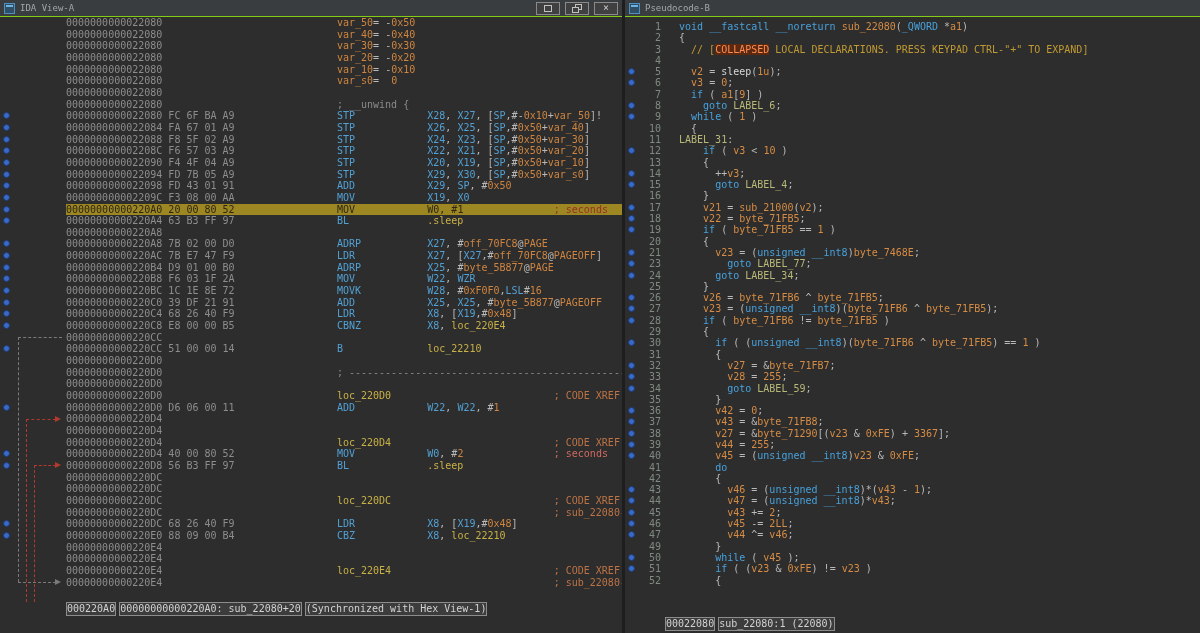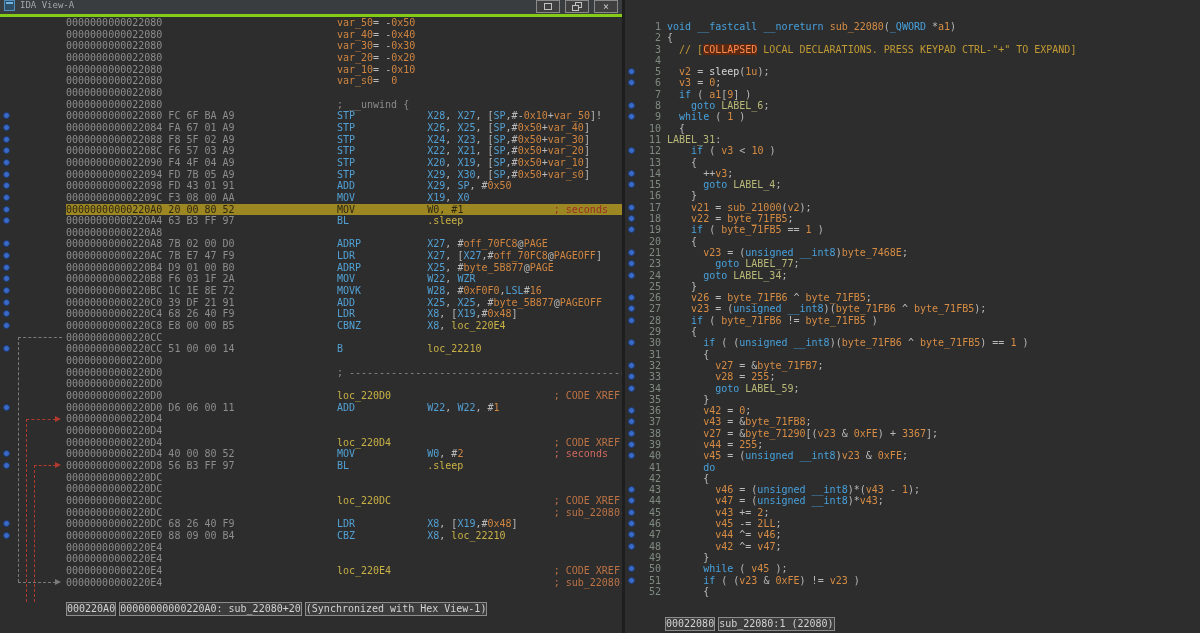--- a/index.html
+++ b/index.html
@@ -1,21 +1,21 @@
 <!DOCTYPE html>
 <html><head>
 <meta charset="utf-8">
 <style>
   *{margin:0;padding:0;box-sizing:border-box}
   html,body{overflow:hidden}
   body{width:1200px;height:633px;background:#1e1e1e;font-family:"DejaVu Sans Mono",monospace;position:relative}
   .panel{position:absolute;top:0;background:#2d2d2d;height:633px;overflow:hidden}
   #left-panel{left:0;width:622px}
   #right-panel{left:625px;width:575px}
-  .titlebar{height:17px;background:#3a3d3f;border-bottom:3px solid #84cc16;display:flex;align-items:flex-start;padding:0 4px;font-size:9px;color:#a2a8aa;font-family:"DejaVu Sans Mono",monospace}
+  .titlebar{height:17px;background:#3a3d3f;border-bottom:1px solid #84cc16;display:flex;align-items:center;padding:0 4px;font-size:9px;color:#a2a8aa;font-family:"DejaVu Sans Mono",monospace}
   .view-icon{width:11px;height:11px;margin-right:5px;border:1px solid #4e8fbe;background:#2e4f66;position:relative;flex:none}
   .view-icon::after{content:"";position:absolute;left:1px;right:1px;top:1px;height:2px;background:#6db2e0}
   .winbtns{margin-left:auto;display:flex;gap:5px}
   .winbtn{width:24px;height:13px;border:1px solid #8a8a8a;background:#404040;display:flex;align-items:center;justify-content:center;color:#c9c9c9;font-size:10px;line-height:1;cursor:default}
   .g-max{width:8px;height:7px;border:1px solid #c2c2c2;display:block}
   .g-restore{width:10px;height:9px;position:relative;display:block}
   .g-restore i{position:absolute;border:1px solid #c2c2c2;width:7px;height:6px;display:block}
   .g-restore i.b{left:0;bottom:0;background:#404040}
   .g-restore i.t{right:0;top:0}
   
@@ -42,21 +42,21 @@
   .ah{position:absolute;width:0;height:0;border-top:3px solid transparent;border-bottom:3px solid transparent}
   .gray{border-color:#7a7a7a}
   .red{border-color:#b03a2e}
   .ah.gray{border-left:6px solid #7a7a7a;border-top:3px solid transparent;border-bottom:3px solid transparent}
   .ah.red{border-left:6px solid #b03a2e;border-top:3px solid transparent;border-bottom:3px solid transparent}
   
   #pseudo{position:absolute;top:17px;left:0;width:575px;height:598px;overflow:hidden;padding-top:4px}
   .ps-row{display:flex;height:11.3px;line-height:11.3px;font-size:10px;color:#c4c4c4}
   .ps-bp{width:14px;position:relative;flex:none}
   .ps-num{width:22px;text-align:right;color:#7f8a80;flex:none}
-  .ps-code{white-space:pre;margin-left:6px}
+  .ps-code{white-space:pre;margin-left:18px}
   .kw{color:#47a1dc}
   .id{color:#d68c44}
   .fn{color:#d6d6d6}
   .plbl{color:#b8b878}
   .pcmt{color:#c09a33}
   .cmt-hl{color:#ff8c50;background:#5c2810}
   .sp{color:inherit}
   
   .statusbar{position:absolute;display:flex;gap:3px;font-size:10px}
   #left-status{top:602px;left:66px}
@@ -149,20 +149,24 @@
     <div class="ah red" style="left:55px;top:445px"></div>
   </div>
   <div class="statusbar" id="left-status">
       <span class="sbox">000220A0</span>
       <span class="sbox">00000000000220A0: sub_22080+20</span>
       <span class="sbox">(Synchronized with Hex View-1)</span>
     </div>
 </div>
 
 <div class="panel" id="right-panel">
+  <div class="titlebar">
+    <span class="view-icon"></span>
+    <span>Pseudocode-B</span>
+  </div>
   <div id="pseudo">
       <div class="ps-row">
         <span class="ps-bp"></span>
         <span class="ps-num">1</span>
         <span class="ps-code"><span class="kw">void</span><span class="sp"> </span><span class="kw">__fastcall</span><span class="sp"> </span><span class="kw">__noreturn</span><span class="sp"> </span><span class="id">sub_22080</span><span class="op">(</span><span class="kw">_QWORD</span><span class="sp"> </span><span class="op">*</span><span class="id">a1</span><span class="op">)</span></span>
       </div>
       <div class="ps-row">
         <span class="ps-bp"></span>
         <span class="ps-num">2</span>
         <span class="ps-code"><span class="op">{</span></span>
@@ -439,27 +443,20 @@
         </span>
         <span class="ps-num">46</span>
         <span class="ps-code"><span class="sp">        </span><span class="id">v45</span><span class="sp"> </span><span class="op">-</span><span class="op">=</span><span class="sp"> </span><span class="id">2LL</span><span class="op">;</span></span>
       </div>
       <div class="ps-row">
         <span class="ps-bp">
           <span class="bp-dot"></span>
         </span>
         <span class="ps-num">47</span>
         <span class="ps-code"><span class="sp">        </span><span class="id">v44</span><span class="sp"> </span><span class="op">^</span><span class="op">=</span><span class="sp"> </span><span class="id">v46</span><span class="op">;</span></span>
-      </div>
-      <div class="ps-row">
-        <span class="ps-bp">
-          <span class="bp-dot"></span>
-        </span>
-        <span class="ps-num">48</span>
-        <span class="ps-code"><span class="sp">        </span><span class="id">v42</span><span class="sp"> </span><span class="op">^</span><span class="op">=</span><span class="sp"> </span><span class="id">v47</span><span class="op">;</span></span>
       </div>
       <div class="ps-row">
         <span class="ps-bp"></span>
         <span class="ps-num">49</span>
         <span class="ps-code"><span class="sp">      </span><span class="op">}</span></span>
       </div>
       <div class="ps-row">
         <span class="ps-bp">
           <span class="bp-dot"></span>
         </span>

